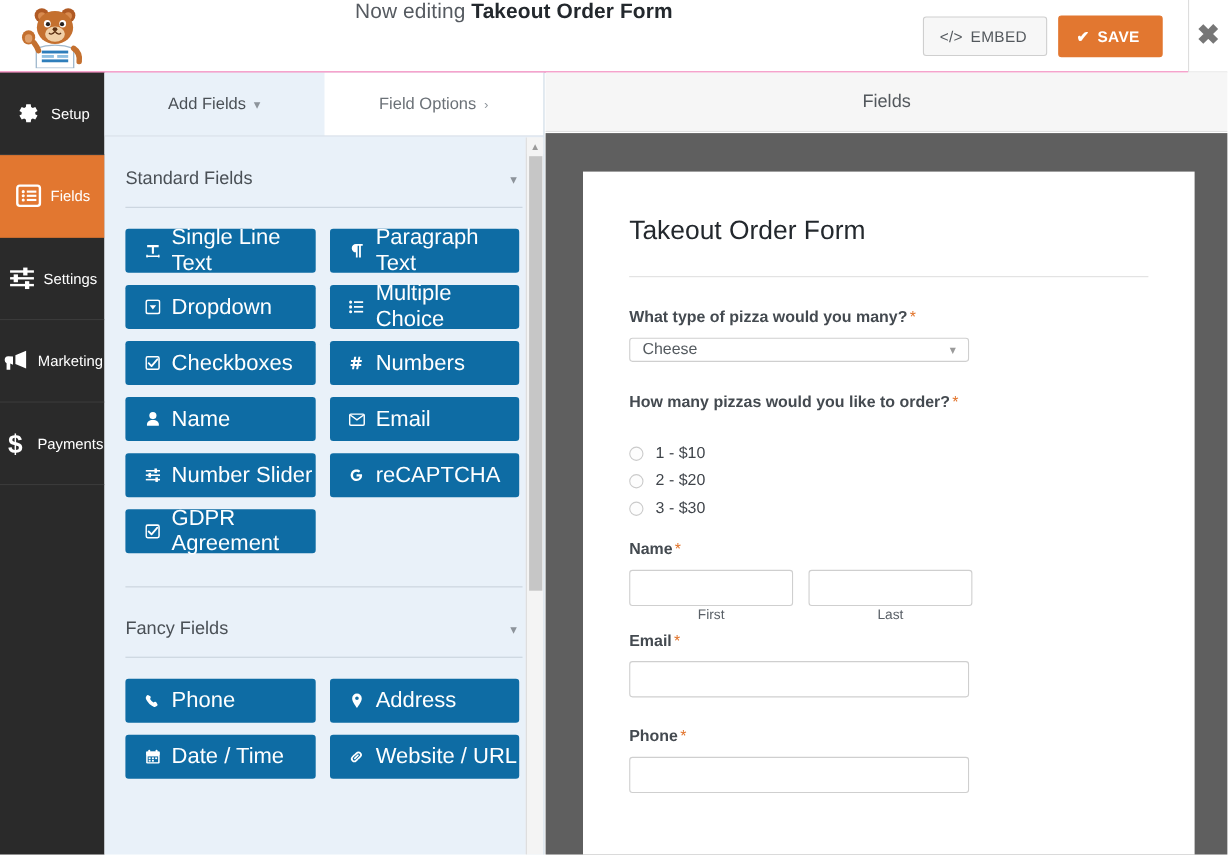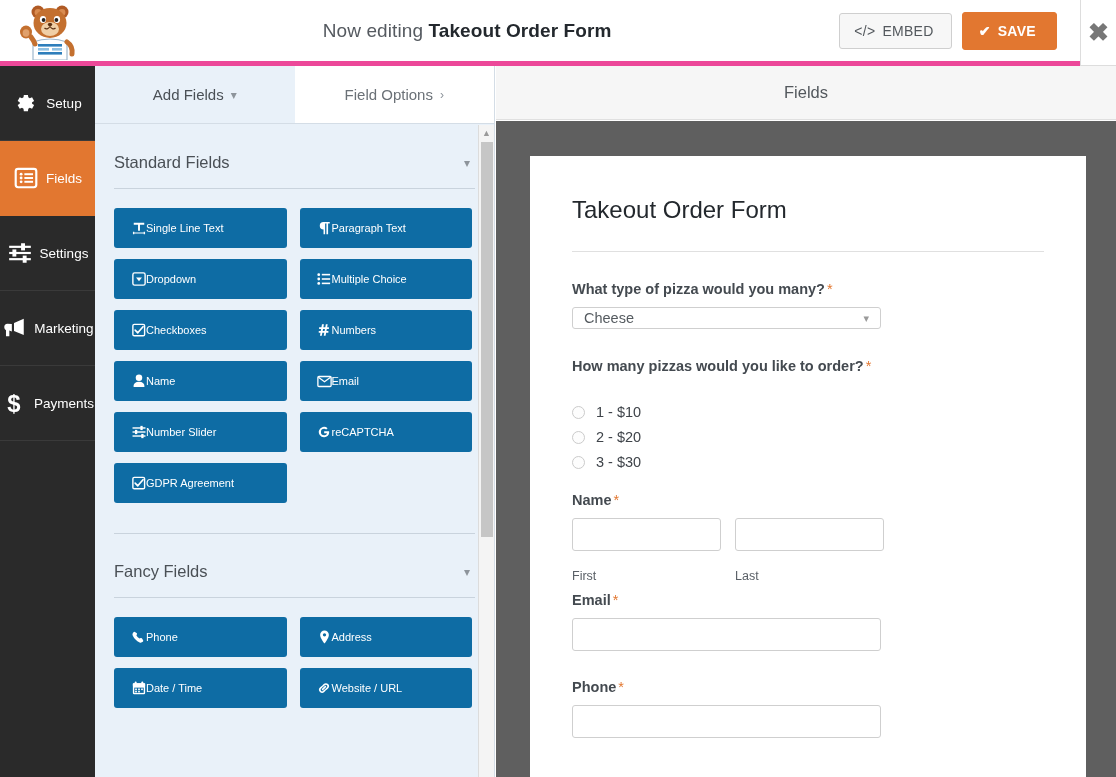--- a/index.html
+++ b/index.html
@@ -7,22 +7,22 @@
     width: 1116px; height: 777px;
     font-family: "Liberation Sans", sans-serif;
     overflow: hidden;
     background: #ffffff;
   }
   #app { position: relative; width: 1116px; height: 777px; }
 
   
   .topbar {
     position: absolute; left: 0; top: 0; width: 1080px; height: 66px;
-    background: #ffffff; border-bottom: 5px solid #ec4899;
-    display: flex; align-items: center;
+    background: #ffffff; border-bottom: 1px solid #ec4899;
+    display: flex; 
   }
   .logo-box {
     width: 95px; height: 66px; display: flex; align-items: center;
     justify-content: center; flex: 0 0 95px;
   }
   .bear { position: relative; width: 74px; height: 58px; }
   .topbar-title {
     flex: 1; text-align: center; font-size: 19px; color: #555a60;
     letter-spacing: .1px;
   }
@@ -83,22 +83,22 @@
   }
   .section-title { font-size: 16.5px; color: #4a5056; }
   .section-rule { margin: 16px 19px 0 19px; border-top: 1px solid #c9d3dd; }
 
   .btn-grid {
     display: grid; grid-template-columns: 1fr 1fr; gap: 11px 13px;
     padding: 19px 22px 0 19px;
   }
   .field-btn {
     background: #0e6ca4; color: #ffffff; border-radius: 3px; height: 40px;
-    display: flex; align-items: center; padding-left: 17px;
-    font-size: 11px; cursor: pointer; user-select: none;
+    display: flex; align-items: center; gap: 10px; padding-left: 17px;
+    font-size: 20px; cursor: pointer; user-select: none;
   }
   .field-btn.solo { grid-column: 1 / 2; }
   .fb-ico { width: 15px; display: inline-flex; justify-content: center; flex: 0 0 15px; }
   .fb-ico svg { display: block; }
 
   
   .vscroll {
     position: absolute; right: 0; top: 59px; width: 16px; bottom: 0;
     background: #f4f4f4; border-left: 1px solid #dcdcdc;
   }
@@ -152,21 +152,21 @@
   }
   .radio-text { font-size: 14.5px; color: #3f444a; }
 
   .name-row { display: flex; gap: 14px; margin-top: 10px; }
   .sub-col { width: 149px; }
   .text-input {
     width: 100%; height: 33px; border: 1px solid #cfcfcf; border-radius: 3px;
     background: #ffffff;
   }
   .text-input.wide { width: 309px; }
-  .sub-label { font-size: 12.5px; color: #5a6067; margin-top: 18px; }
+  .sub-label { font-size: 12.5px; color: #5a6067; margin-top: 1px; text-align: center; }
 </style>
 </head>
 <body>
 
 <div id="app">
 
   <div class="topbar">
     <div class="logo-box">
       <svg class="bear" viewBox="0 0 74 58">
 

